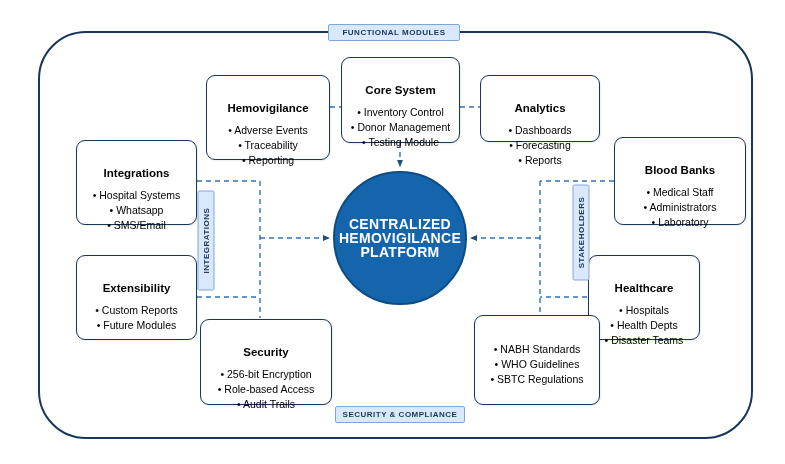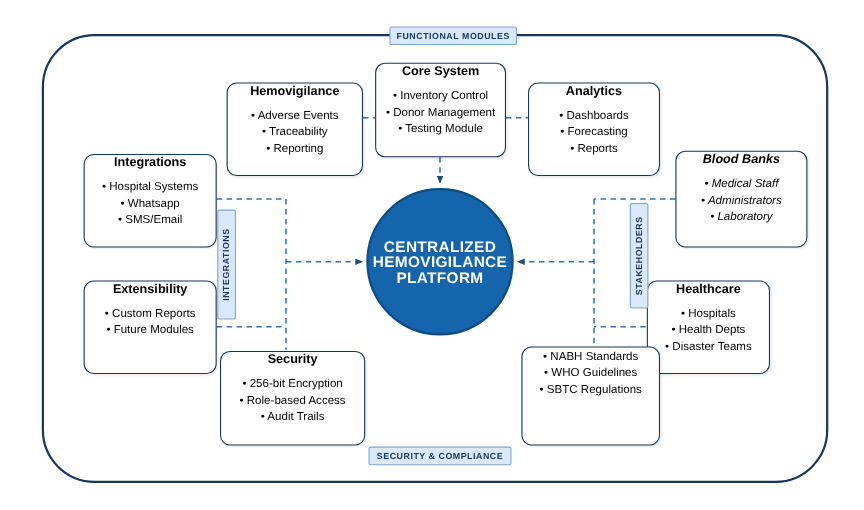--- a/index.html
+++ b/index.html
@@ -8,50 +8,50 @@
 
   .boundary {
     position:absolute; left:38px; top:31px; width:715px; height:408px;
     border:2px solid #16365c; border-radius:48px; background:#ffffff;
   }
 
   svg.connectors { position:absolute; left:0; top:0; }
 
   .node {
     position:absolute; background:#ffffff; border:1.5px solid #16365c;
-    border-radius:9px; text-align:center; padding-top:1px;
+    border-radius:9px; text-align:center; padding-top:26px;
     box-shadow:1px 1px 2px rgba(0,0,0,0.08);
   }
   .node-title { font-size:11.5px; font-weight:bold; color:#000; margin-bottom:9px; }
   .node-item  { font-size:10.5px; color:#000; line-height:15px; }
   .node-item::before { content:"• "; }
 
   #n-hemovigilance { left:206px; top:75px;  width:124px; height:85px; }
   #n-core          { left:341px; top:57px;  width:119px; height:86px; }
-  #n-analytics     { left:480px; top:75px;  width:120px; height:85px; }
+  #n-analytics     { left:480px; top:75px;  width:120px; height:67px; }
   #n-integrations  { left:76px;  top:140px; width:121px; height:85px; }
   #n-extensibility { left:76px;  top:255px; width:121px; height:85px; }
-  #n-bloodbanks    { left:614px; top:137px; width:120px; height:88px;font-style:italic; }
+  #n-bloodbanks    { left:614px; top:137px; width:132px; height:88px; }
   #n-healthcare    { left:588px; top:255px; width:112px; height:85px; }
   #n-security      { left:200px; top:319px; width:132px; height:86px; }
   #n-compliance    { left:474px; top:315px; width:126px; height:90px; }
 
   .center-circle {
     position:absolute; left:333px; top:171px; width:134px; height:134px;
     border-radius:50%; background:#1565ad; border:2px solid #0d4c86;
     color:#ffffff; display:flex; flex-direction:column; justify-content:center;
     font-weight:bold; font-size:14px; line-height:14px; letter-spacing:.3px; text-align:center;
   }
 
   .badge {
     position:absolute; background:#dae8fc; border:1px solid #7ea6d8; color:#16365c;
     font-size:8px; font-weight:bold; letter-spacing:.5px; text-align:center;
     padding:3px 0; border-radius:2px; text-transform:uppercase; white-space:nowrap;
   }
-  .badge-top    { left:354px; top:24px;  width:116px; }
+  .badge-top    { left:328px; top:24px;  width:132px; }
   .badge-bottom { left:335px; top:406px; width:130px; }
   .badge-left   { left:156px; top:232px; width:100px; transform:rotate(-90deg); }
   .badge-right  { left:533px; top:224px; width:96px;  transform:rotate(-90deg); }
 </style>
 </head>
 <body>
 
 <div class="canvas">
 
   <div class="boundary"></div>

